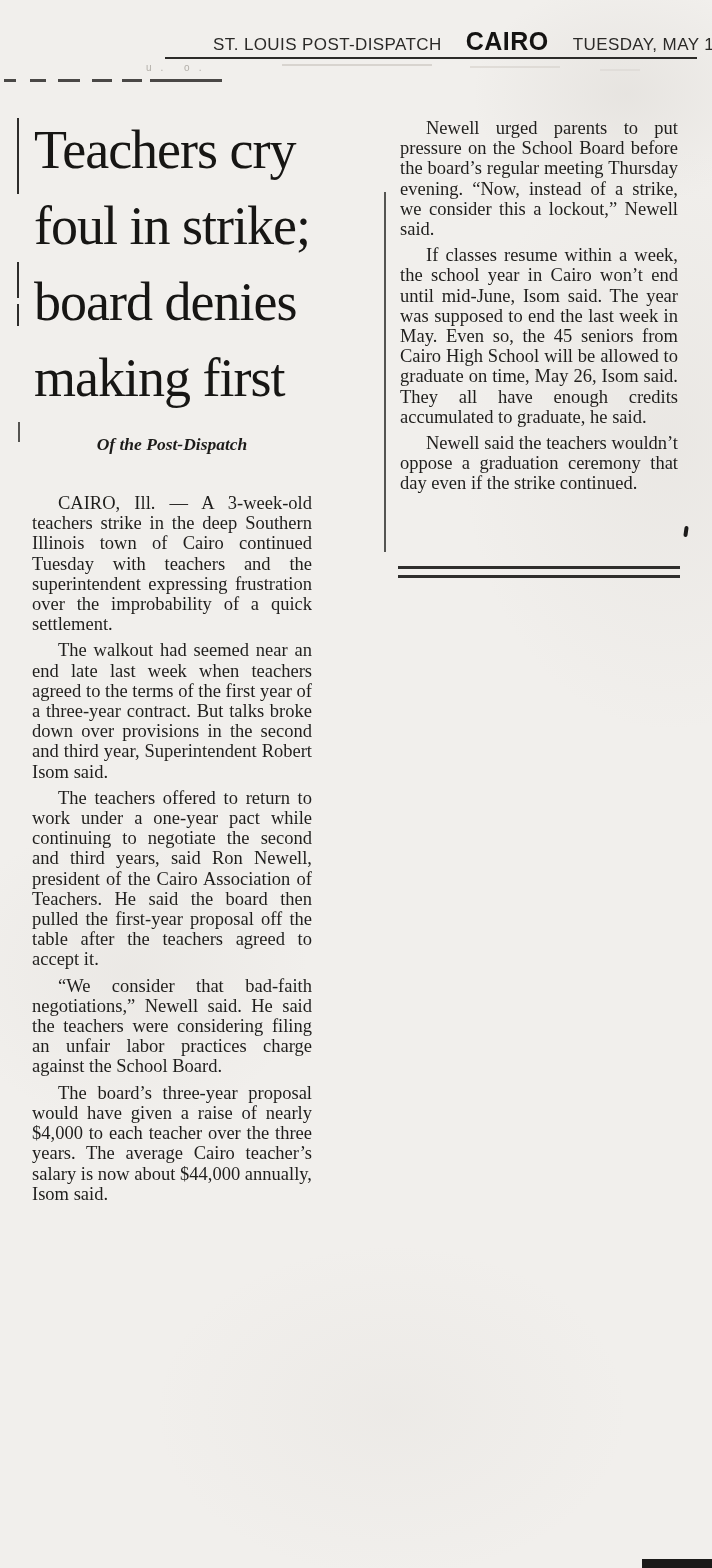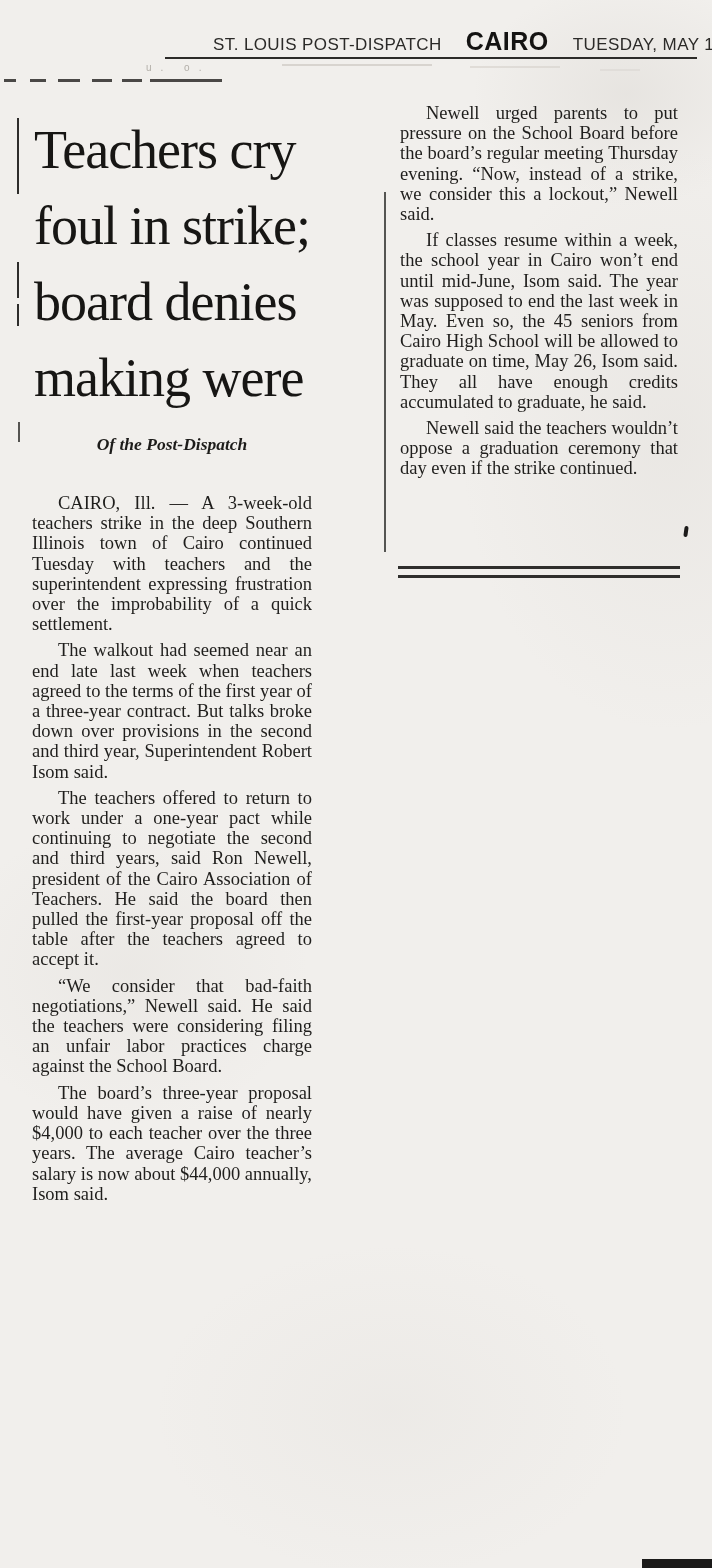--- a/index.html
+++ b/index.html
@@ -33,21 +33,21 @@
   .headline{font-weight:normal;font-size:54px;line-height:76px;letter-spacing:-1px;
             color:#171614;padding-left:2px;}
   .byline-block{margin-top:18px;text-align:center;color:#1d1c1a;}
   .byline{font-weight:bold;font-size:19px;font-variant:small-caps;letter-spacing:.5px;}
   .affiliation{font-weight:bold;font-style:italic;font-size:17.5px;margin-top:16px;}
   .body-block{margin-top:38px;}
   .para{margin:0 0 6px 0;font-size:18.5px;line-height:20.2px;text-align:justify;
         text-indent:26px;color:#1f1e1c;}
 
   
-  .right-col{position:absolute;left:400px;top:103px;width:278px;}
+  .right-col{position:absolute;left:400px;top:118px;width:278px;}
 
   
   .vseg{position:absolute;width:2px;background:#2e2d2b;}
   .v1a{left:17px;top:118px;height:76px;}
   .v1b{left:17px;top:262px;height:36px;}
   .v1c{left:17px;top:304px;height:22px;}
   .v1d{left:18px;top:422px;height:20px;opacity:.8;}
   .v2{left:384px;top:192px;height:360px;background:#3a3937;opacity:.85;}
   .end-rule{position:absolute;left:398px;width:282px;background:#2f2e2c;}
   .er1{top:566px;height:3px;}
@@ -82,21 +82,21 @@
   <div class="vseg v1a"></div>
   <div class="vseg v1b"></div>
   <div class="vseg v1c"></div>
   <div class="vseg v1d"></div>
 
   <div class="left-col">
     <div class="headline">
       <div class="hl-line">Teachers cry</div>
       <div class="hl-line">foul in strike;</div>
       <div class="hl-line">board denies</div>
-      <div class="hl-line">making were</div>
+      <div class="hl-line">making first</div>
     </div>
     <div class="byline-block">
       <div class="affiliation">Of the Post-Dispatch</div>
     </div>
     <div class="body-block">
       <p class="para">CAIRO, Ill. — A 3-week-old teachers strike in the deep Southern Illinois town of Cairo continued Tuesday with teachers and the superintendent expressing frustration over the improbability of a quick settlement.</p>
       <p class="para">The walkout had seemed near an end late last week when teachers agreed to the terms of the first year of a three-year contract. But talks broke down over provisions in the second and third year, Superintendent Robert Isom said.</p>
       <p class="para">The teachers offered to return to work under a one-year pact while continuing to negotiate the second and third years, said Ron Newell, president of the Cairo Association of Teachers. He said the board then pulled the first-year proposal off the table after the teachers agreed to accept it.</p>
       <p class="para">“We consider that bad-faith negotiations,” Newell said. He said the teachers were considering filing an unfair labor practices charge against the School Board.</p>
       <p class="para">The board’s three-year proposal would have given a raise of nearly $4,000 to each teacher over the three years. The average Cairo teacher’s salary is now about $44,000 annually, Isom said.</p>

